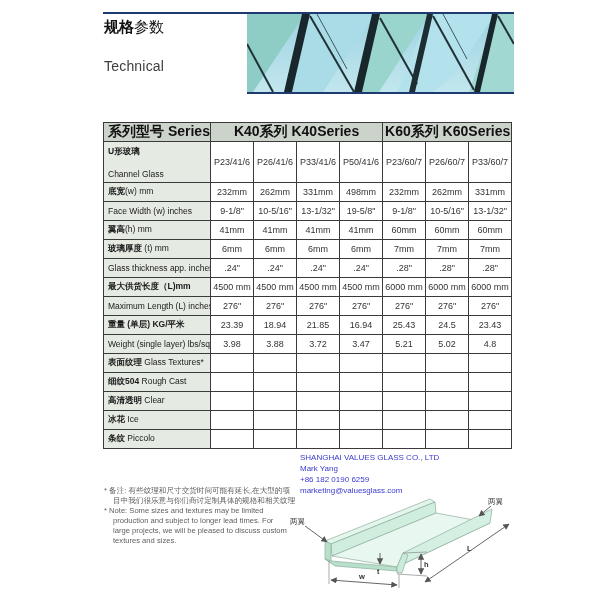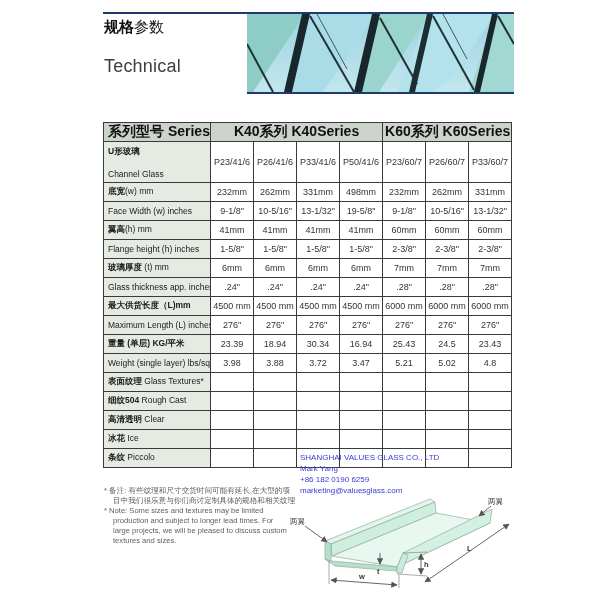--- a/index.html
+++ b/index.html
@@ -6,21 +6,21 @@
   body{
     width:600px;height:600px;background:#ffffff;
     font-family:"Liberation Sans","DejaVu Sans",sans-serif;
     position:relative;overflow:hidden;color:#222;
   }
   .page{position:absolute;inset:0;}
   .top-rule{position:absolute;left:103px;top:12px;width:411px;height:2px;background:#1e3a70;}
   .title-block{position:absolute;left:104px;top:18px;}
   .title-zh{font-size:15px;color:#111;margin-bottom:19px;}
   .title-zh .b{font-weight:bold;}
-  .title-en{font-size:18px;line-height:20px;color:#3e3e3e;letter-spacing:.2px;}
+  .title-en{font-size:14px;line-height:20px;color:#3e3e3e;letter-spacing:.2px;}
   .photo{position:absolute;left:247px;top:14px;width:267px;height:78px;border-bottom:2px solid #1e3a70;overflow:hidden;}
   .photo svg{display:block;}
 
   table.spec{
     position:absolute;left:103px;top:122px;width:409px;
     border-collapse:collapse;table-layout:fixed;
   }
   table.spec td{
     border:1px solid #3a3a3a;font-size:9px;color:#333;
     padding:0 2px;height:18px;overflow:hidden;white-space:nowrap;
@@ -136,30 +136,20 @@
           <td class="lbl"><span class="zh">翼高</span><span class="en">(h) mm</span></td>
           <td class="val">41mm</td>
           <td class="val">41mm</td>
           <td class="val">41mm</td>
           <td class="val">41mm</td>
           <td class="val">60mm</td>
           <td class="val">60mm</td>
           <td class="val">60mm</td>
         </tr>
         <tr>
-          <td class="lbl"><span class="zh"></span><span class="en">Flange height (h) inches</span></td>
-          <td class="val">1-5/8"</td>
-          <td class="val">1-5/8"</td>
-          <td class="val">1-5/8"</td>
-          <td class="val">1-5/8"</td>
-          <td class="val">2-3/8"</td>
-          <td class="val">2-3/8"</td>
-          <td class="val">2-3/8"</td>
-        </tr>
-        <tr>
           <td class="lbl"><span class="zh">玻璃厚度</span><span class="en"> (t) mm</span></td>
           <td class="val">6mm</td>
           <td class="val">6mm</td>
           <td class="val">6mm</td>
           <td class="val">6mm</td>
           <td class="val">7mm</td>
           <td class="val">7mm</td>
           <td class="val">7mm</td>
         </tr>
         <tr>
@@ -189,21 +179,21 @@
           <td class="val">276"</td>
           <td class="val">276"</td>
           <td class="val">276"</td>
           <td class="val">276"</td>
           <td class="val">276"</td>
         </tr>
         <tr>
           <td class="lbl"><span class="zh">重量 (单层) KG/平米</span><span class="en"></span></td>
           <td class="val">23.39</td>
           <td class="val">18.94</td>
-          <td class="val">30.34</td>
+          <td class="val">21.85</td>
           <td class="val">16.94</td>
           <td class="val">25.43</td>
           <td class="val">24.5</td>
           <td class="val">23.43</td>
         </tr>
         <tr>
           <td class="lbl"><span class="zh"></span><span class="en">Weight (single layer) lbs/sq ft.</span></td>
           <td class="val">3.98</td>
           <td class="val">3.88</td>
           <td class="val">3.72</td>

